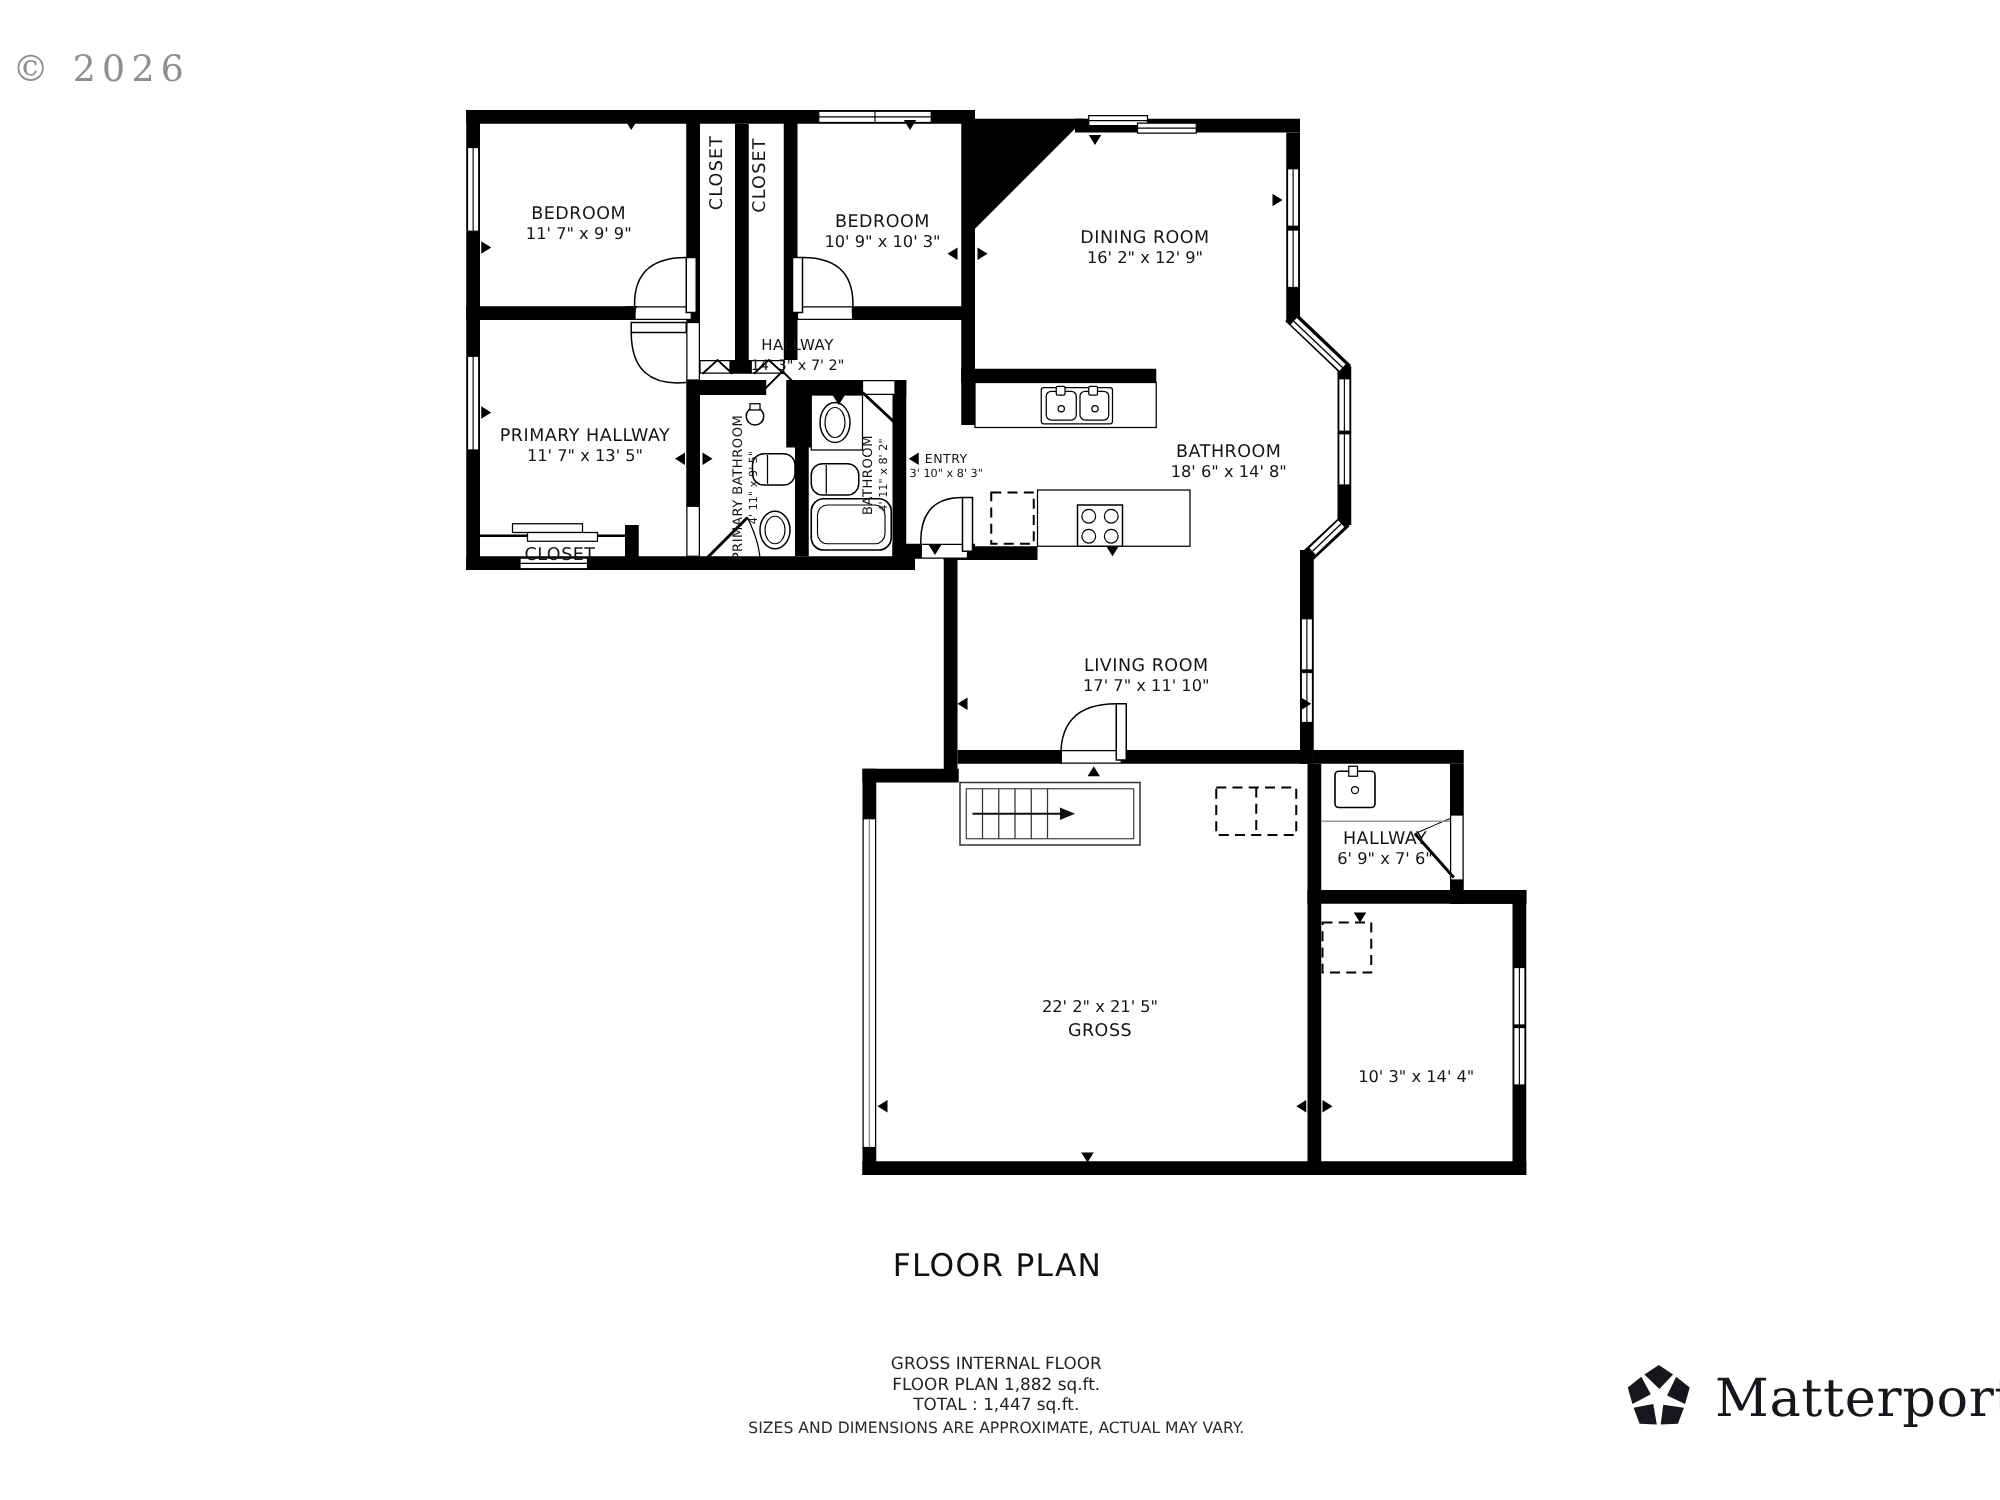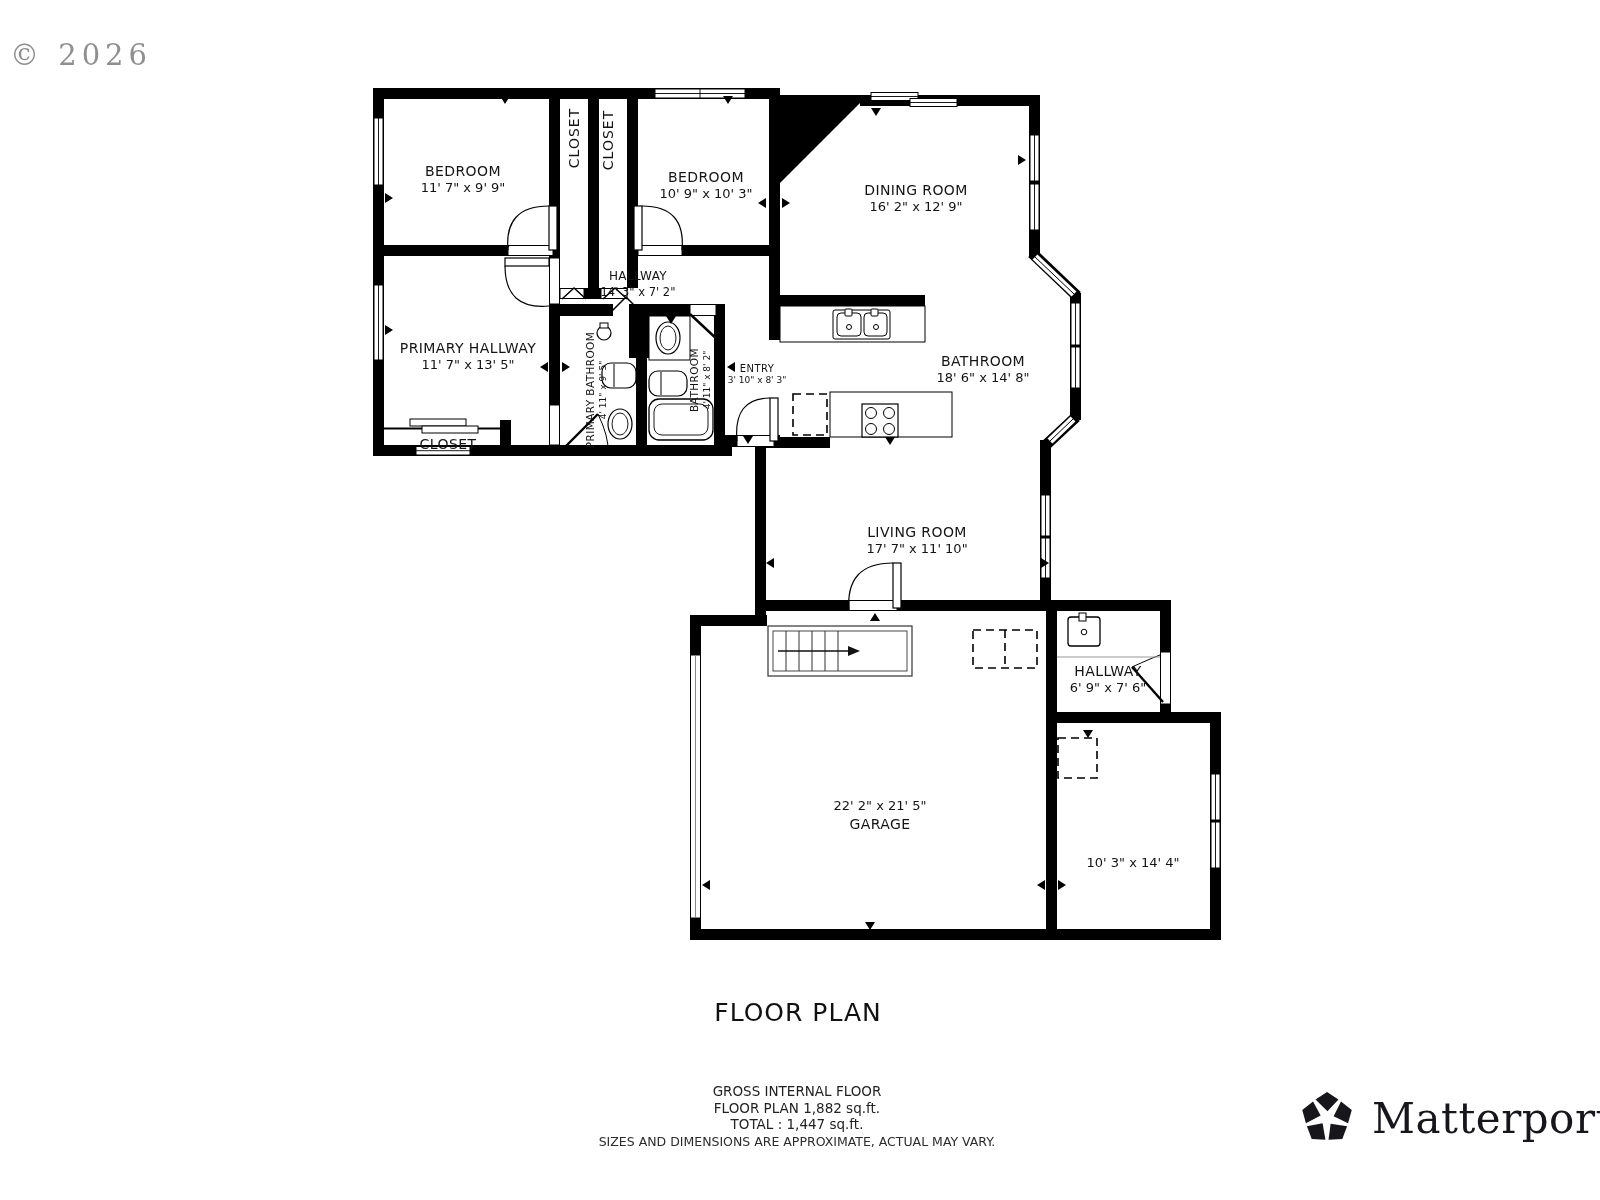--- a/index.html
+++ b/index.html
@@ -319,21 +319,21 @@
   <div class="rlabel" style="left:917px;top:541px">
     <span class="rn">LIVING ROOM</span>
     <span class="rd">17' 7" x 11' 10"</span>
   </div>
   <div class="rlabel" style="left:1108px;top:680px">
     <span class="rn">HALLWAY</span>
     <span class="rd">6' 9" x 7' 6"</span>
   </div>
   <div class="rlabel" style="left:880px;top:816px">
     <span class="rd">22' 2" x 21' 5"</span>
-    <span class="rn">GARAGE</span>
+    <span class="rn">GROSS</span>
   </div>
   <div class="rlabel" style="left:1133px;top:863px">
     <span class="rd">10' 3" x 14' 4"</span>
   </div>
 
   <div class="plan-title" style="left:798px;top:984px">FLOOR PLAN</div>
 
   <div class="footer">
     <span class="fl">GROSS INTERNAL FLOOR</span>
     <span class="fl">FLOOR PLAN 1,882 sq.ft.</span>

